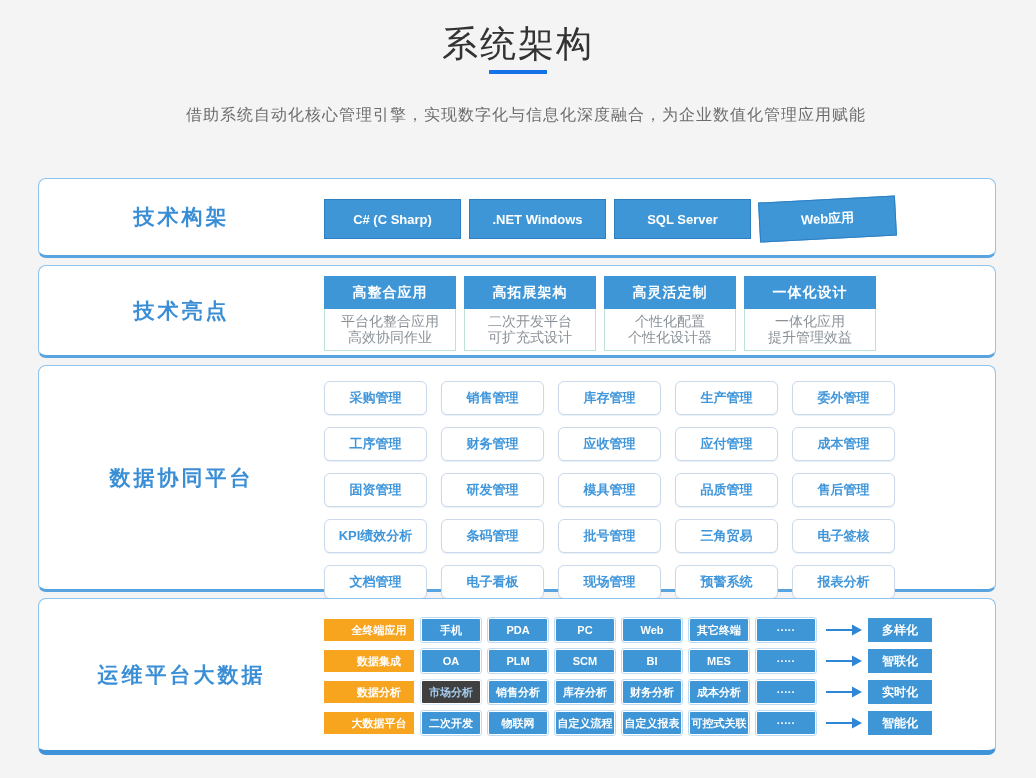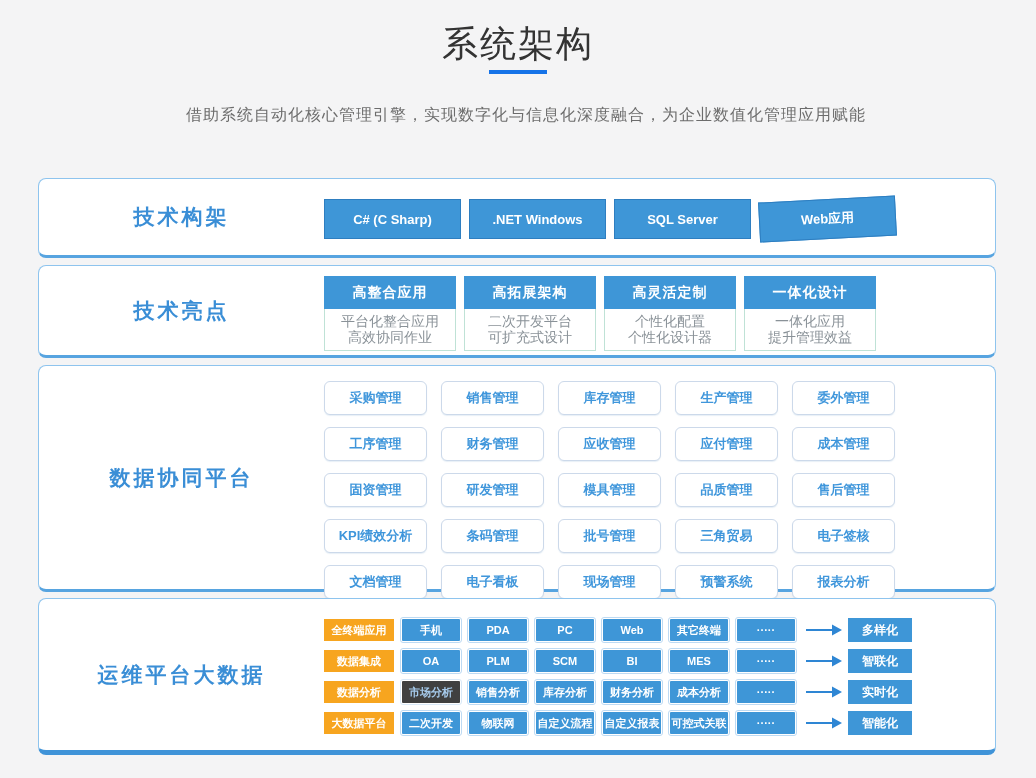--- a/index.html
+++ b/index.html
@@ -66,21 +66,21 @@
     color:#3f96db;font-weight:bold;font-size:13px;
     display:flex;align-items:center;justify-content:center;cursor:pointer;
     box-shadow:0 1px 1px rgba(160,190,220,.25);
   }
   
   .bd-rows{position:absolute;top:19px;left:0;}
   .bd-row{display:flex;align-items:center;margin-bottom:7px;height:24px;}
   .tag{
     width:70px;height:22px;margin-right:8px;background:#f7a51f;
     color:#fff;font-size:11px;font-weight:bold;
-    display:flex;align-items:center;justify-content:center;cursor:pointer;
+    display:flex;align-items:center;justify-content:center;cursor:pointer;padding-left:20px;
   }
   .chip{
     width:58px;height:22px;margin-right:9px;background:#3e96d7;border-radius:1px;
     color:#fff;font-size:11px;font-weight:bold;
     display:flex;align-items:center;justify-content:center;cursor:pointer;
     outline:1px solid #bddaf3;outline-offset:1px;
   }
   .chip.muted{background:#404040;color:#a5c9ea;outline-color:#d9e9f8;}
   .arrow{width:36px;height:12px;margin:0 6px 0 2px;flex:none;}
   .result{

